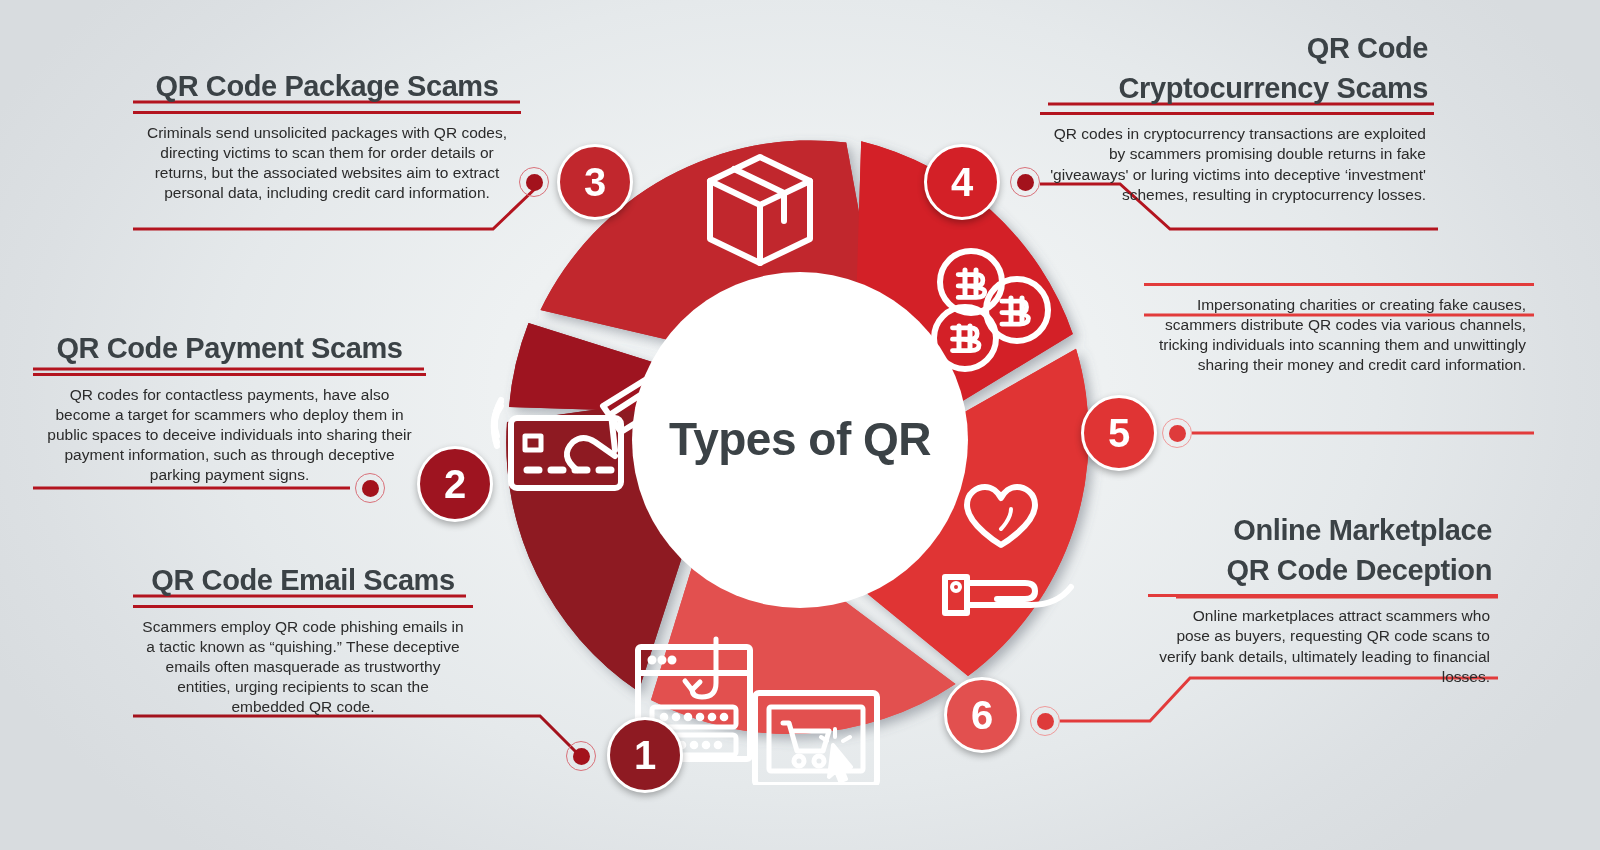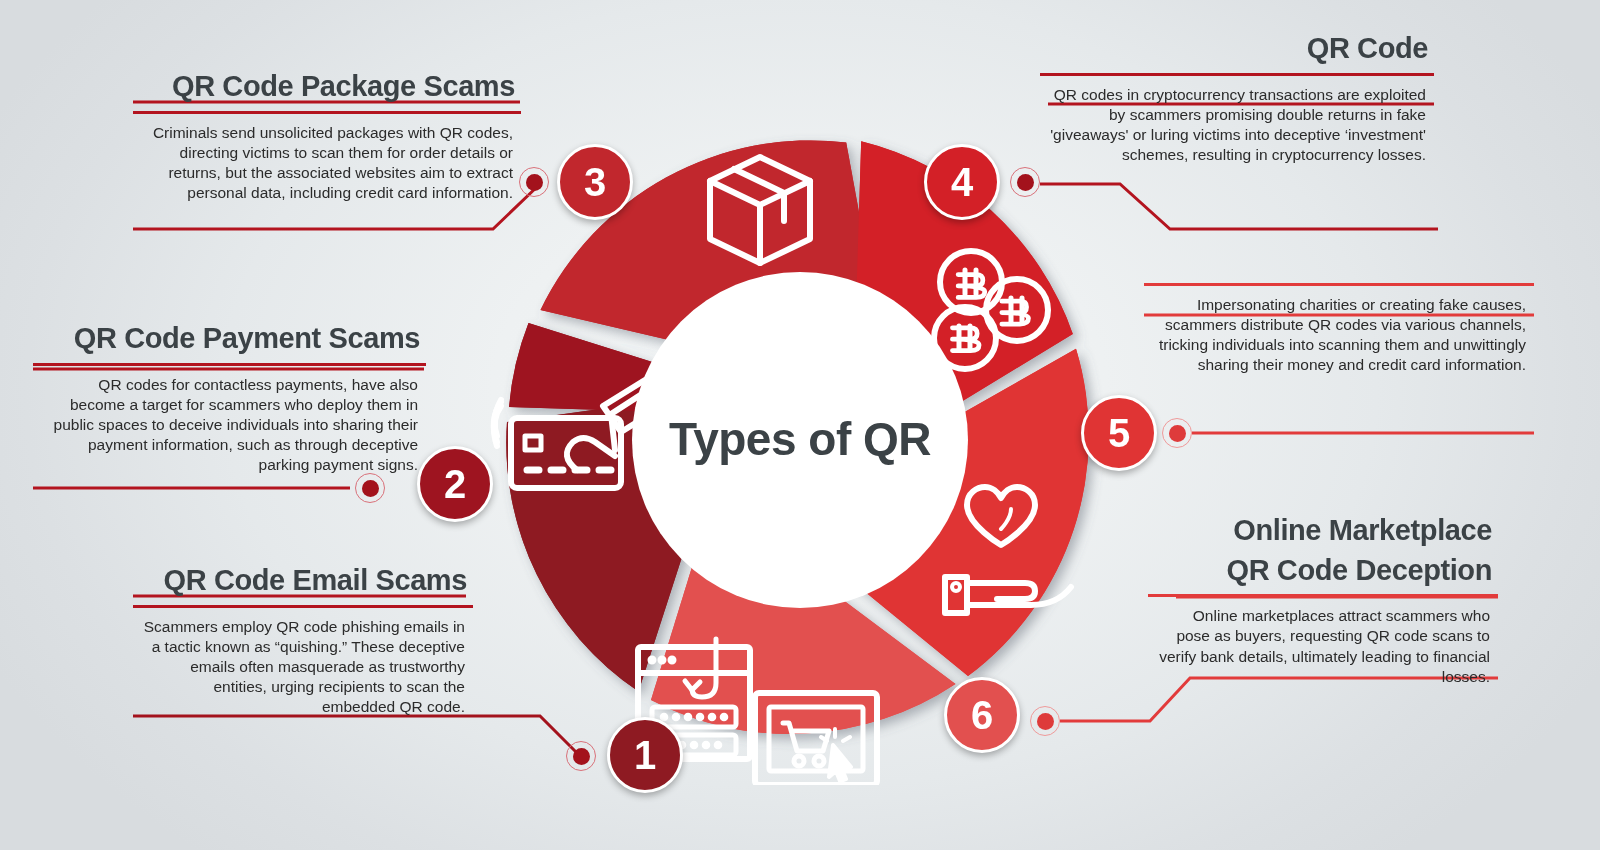--- a/index.html
+++ b/index.html
@@ -39,21 +39,21 @@
   .block h2{
     margin:6px;color:#3b4246;font-size:29px;font-weight:bold;
     letter-spacing:-0.4px;line-height:1.16;
   }
   .rule{height:3px;background:#b3141f;margin:7px 0 9px 0;}
   .rule.light{background:#e23b3b;}
   .block p{
     margin:8px;color:#2b2b2b;font-size:15.5px;line-height:1.30;
   }
   .al-r{text-align:right;}
-  .al-l{text-align:right;}
+  .al-l{text-align:center;}
   
   .cdot{
     position:absolute;width:30px;height:30px;border-radius:50%;
     border:1.5px solid #d9717a;box-sizing:border-box;
     display:flex;align-items:center;justify-content:center;
   }
   .cdot i{display:block;width:17px;height:17px;border-radius:50%;background:#a3121c;}
   .cdot.light{border-color:#ef9a9a;}
   .cdot.light i{background:#de3b3b;}
   
@@ -258,25 +258,26 @@
     </div>
 
   <div class="block al-l" style="left:133px;top:64px;width:388px;">
     <h2>QR Code Package Scams</h2>
     <div class="rule"></div>
     <p>Criminals send unsolicited packages with QR codes, directing victims to scan them for order details or returns, but the associated websites aim to extract personal data, including credit card information.</p>
   </div>
 
   <div class="block al-r" style="left:1040px;top:26px;width:394px;">
     <h2>QR Code</h2>
+    <h2>Cryptocurrency Scams</h2>
     <div class="rule"></div>
     <p>QR codes in cryptocurrency transactions are exploited by scammers promising double returns in fake 'giveaways' or luring victims into deceptive ‘investment' schemes, resulting in cryptocurrency losses.</p>
   </div>
 
-  <div class="block al-l" style="left:33px;top:316px;width:393px;">
+  <div class="block al-l" style="left:33px;top:326px;width:393px;">
     <h2>QR Code Payment Scams</h2>
     <div class="rule"></div>
     <p>QR codes for contactless payments, have also become a target for scammers who deploy them in public spaces to deceive individuals into sharing their payment information, such as through deceptive parking payment signs.</p>
   </div>
 
   <div class="block al-r" style="left:1144px;top:276px;width:390px;">
     <div class="rule light"></div>
     <p>Impersonating charities or creating fake causes, scammers distribute QR codes via various channels, tricking individuals into scanning them and unwittingly sharing their money and credit card information.</p>
   </div>
 

